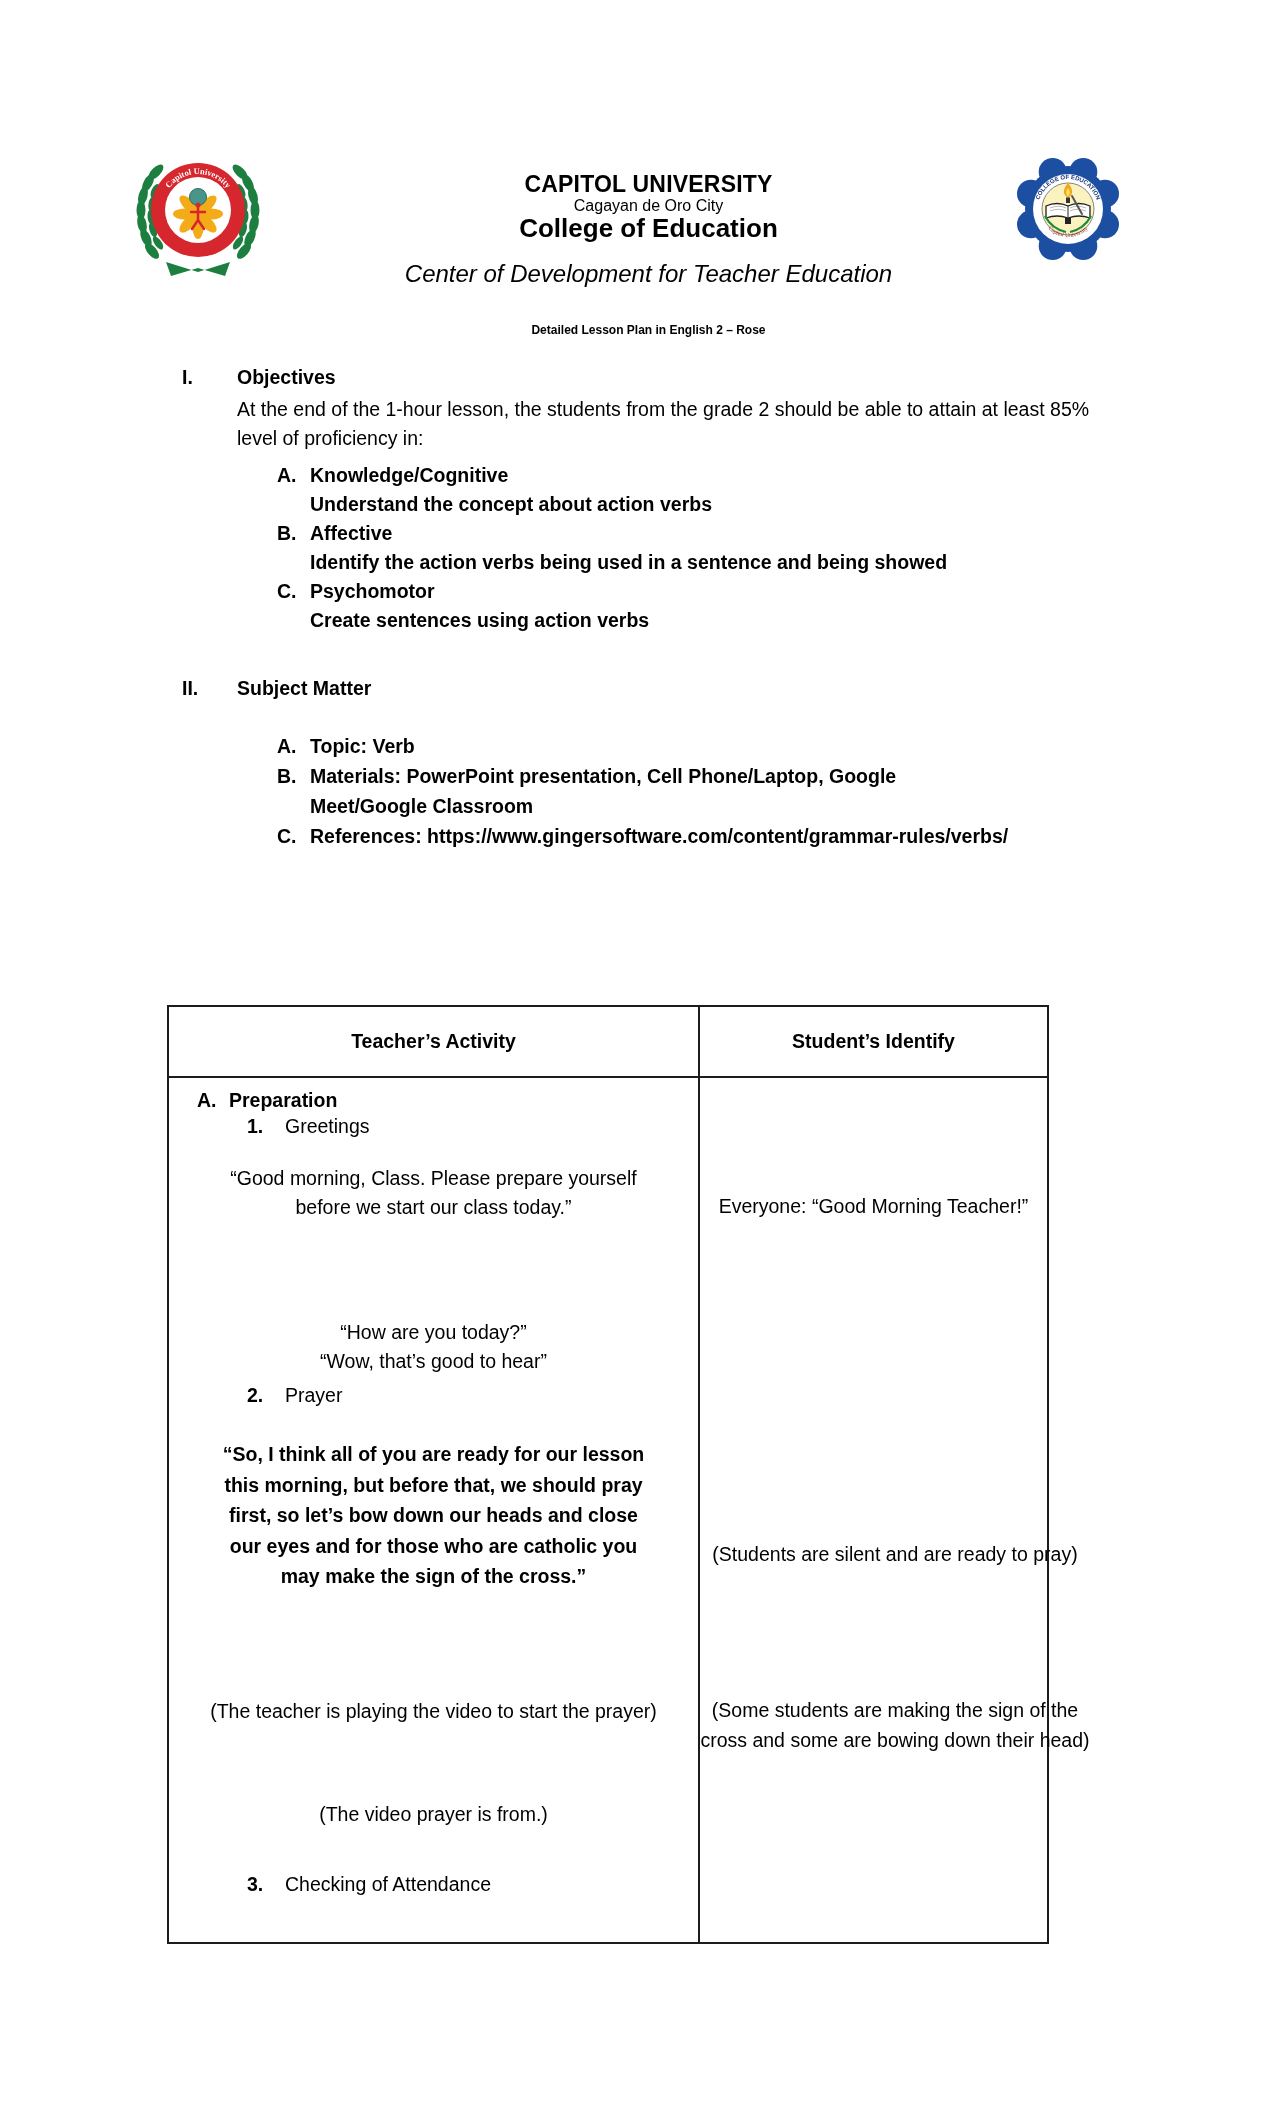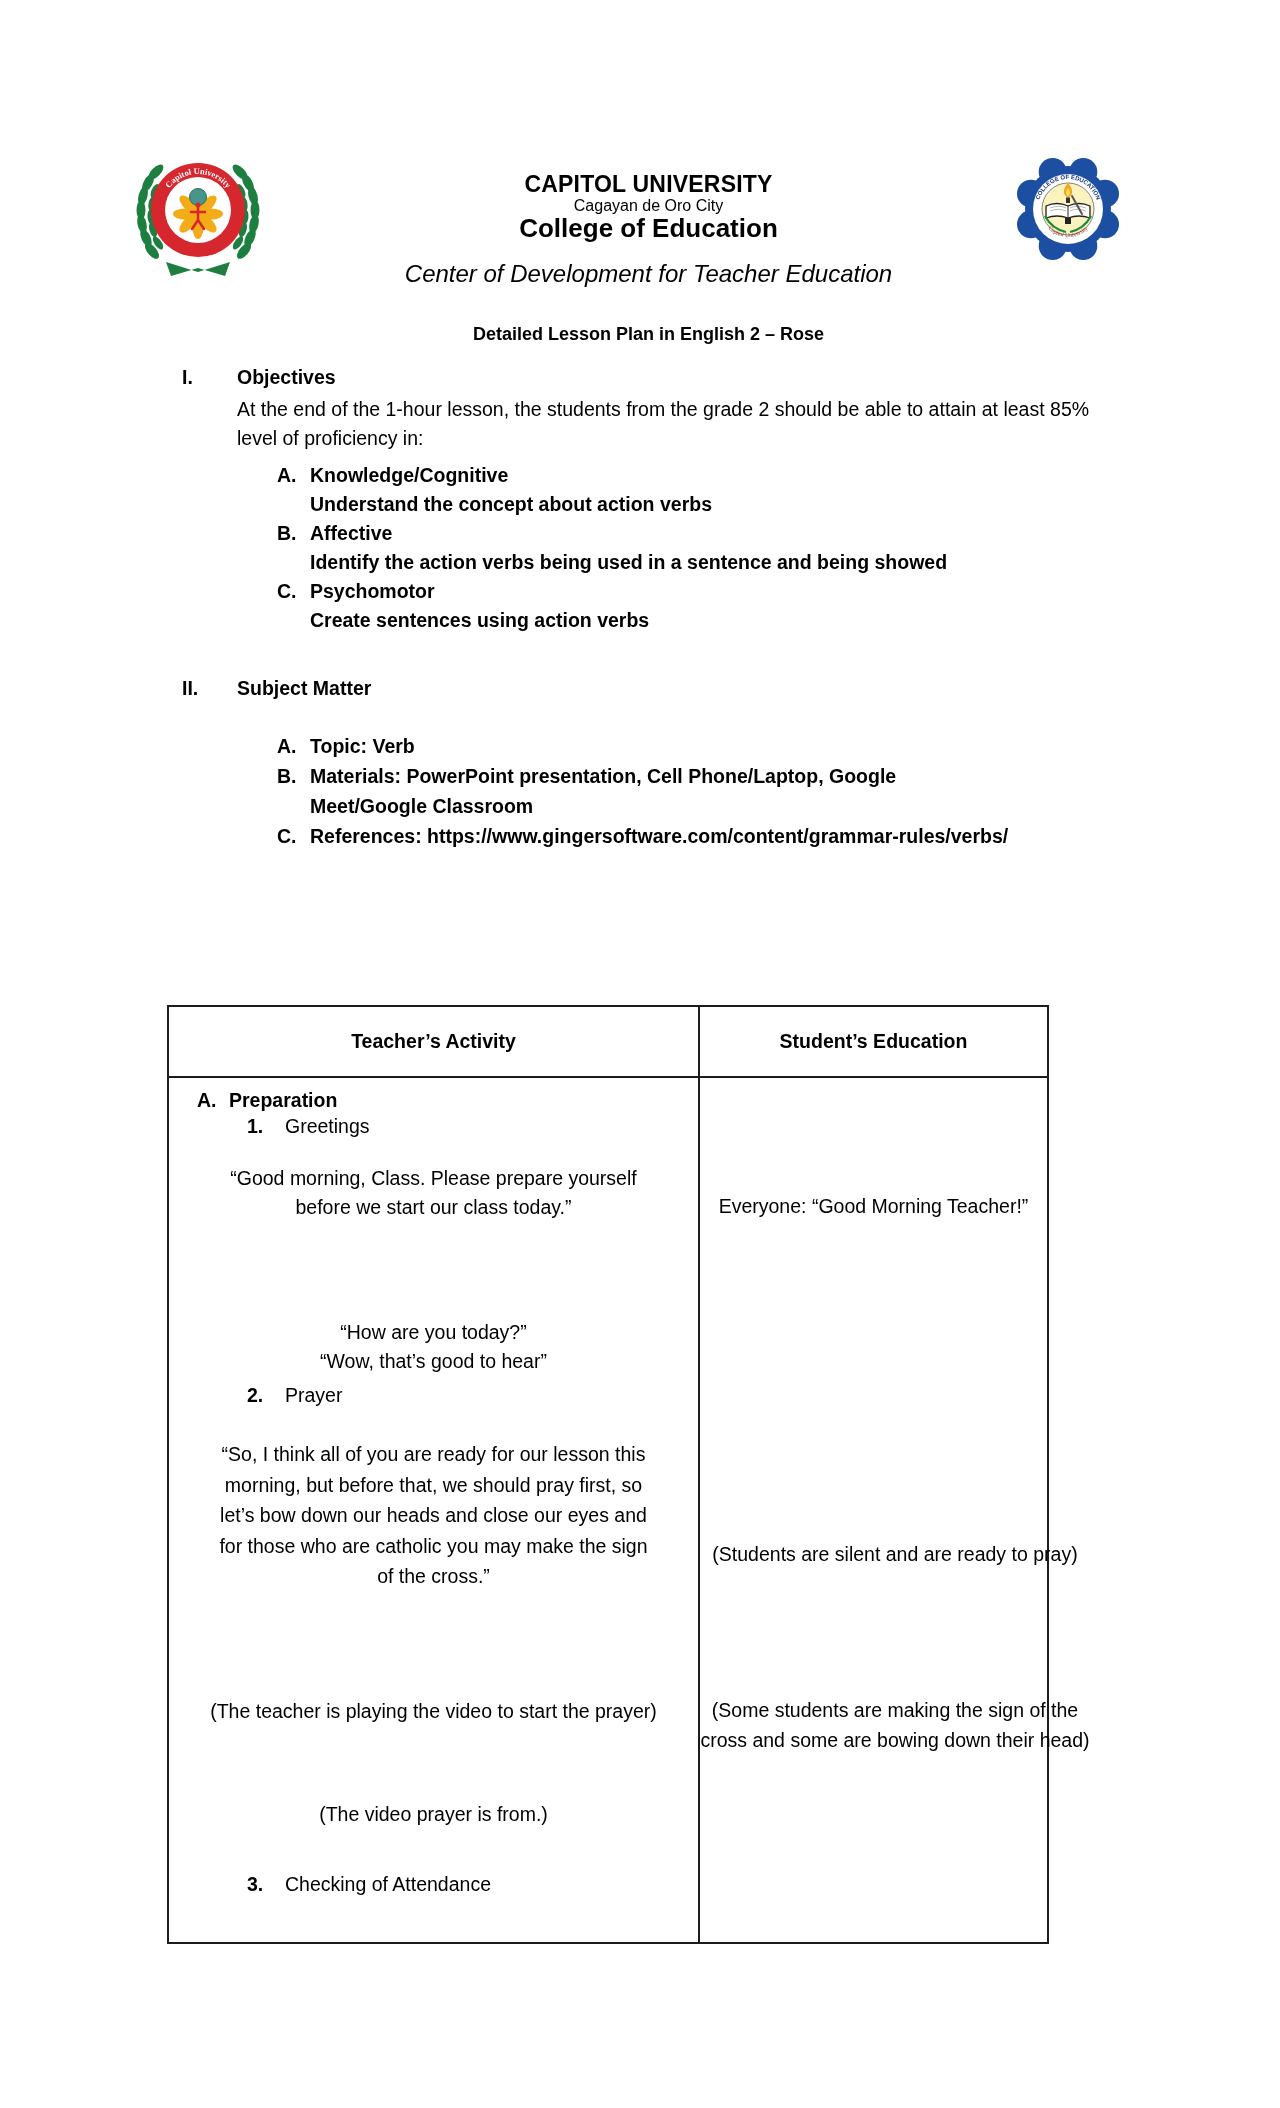--- a/index.html
+++ b/index.html
@@ -11,21 +11,21 @@
     color:#000;
     overflow:hidden;
   }
   .abs{position:absolute;}
   
   .hdr-line{position:absolute;left:167px;width:963px;text-align:center;line-height:1.15;}
   .hdr-univ{top:171px;font-size:23px;font-weight:bold;letter-spacing:.2px;}
   .hdr-city{top:197px;font-size:16px;}
   .hdr-college{top:214px;font-size:26px;font-weight:bold;}
   .hdr-center{top:260px;font-size:24px;font-style:italic;}
-  .hdr-title{top:324px;font-size:18px;font-weight:bold;}
+  .hdr-title{top:324px;font-size:12px;font-weight:bold;}
   .logo-left{left:122px;top:148px;width:152px;height:132px;}
   .logo-right{left:1012px;top:150px;width:112px;height:118px;}
   
   .section{position:absolute;left:182px;width:940px;font-size:19.5px;line-height:29px;}
   .sec-head{display:flex;font-weight:bold;}
   .sec-num{width:55px;flex:0 0 55px;}
   .sec1{top:363px;}
   .sec1 .intro{margin:3px 0 0 55px;width:885px;}
   .letter-list{margin:8px 0 0 95px;}
   .letter-item{display:grid;grid-template-columns:33px 1fr;font-weight:bold;}
@@ -55,21 +55,21 @@
   .step-row .n{font-weight:bold;}
   .cblock{position:absolute;left:0;right:0;text-align:center;}
   .cblock .inner{margin:0 auto;}
   
   .tb-greet{top:34px;}
   .tb-goodmorning{top:86px;}
   .tb-goodmorning .inner{width:420px;}
   .tb-howareyou{top:240px;}
   .tb-prayer{top:303px;}
   .tb-prayerquote{top:361px;line-height:30.5px;}
-  .tb-prayerquote .inner{width:430px;}
+  .tb-prayerquote .inner{width:430px;font-weight:bold;}
   .tb-playing{top:618px;line-height:30px;}
   .tb-playing .inner{width:470px;}
   .tb-done{top:722px;}
   .tb-attend{top:792px;}
   
   .sb-everyone{top:114px;}
   .sb-wegood{top:233px;}
   .sb-silent{top:461px;line-height:30px;}
   .sb-silent .inner{width:390px;}
   .sb-some{top:617px;line-height:30px;}
@@ -224,21 +224,21 @@
         <span>C.</span>
         <span class="itm-text">References: https://www.gingersoftware.com/content/grammar-rules/verbs/</span>
       </div>
     </div>
   </div>
 
 
   <div class="lesson-table">
     <div class="t-header">
       <div class="t-hcell left">Teacher’s Activity</div>
-      <div class="t-hcell right">Student’s Education</div>
+      <div class="t-hcell right">Student’s Identify</div>
     </div>
     <div class="t-body">
 
       <div class="t-cell left">
         <div class="num-row prep-row">
           <span>A.</span>
           <span>Preparation</span>
         </div>
         <div class="num-row step-row tb-greet">
           <span class="n">1.</span>

